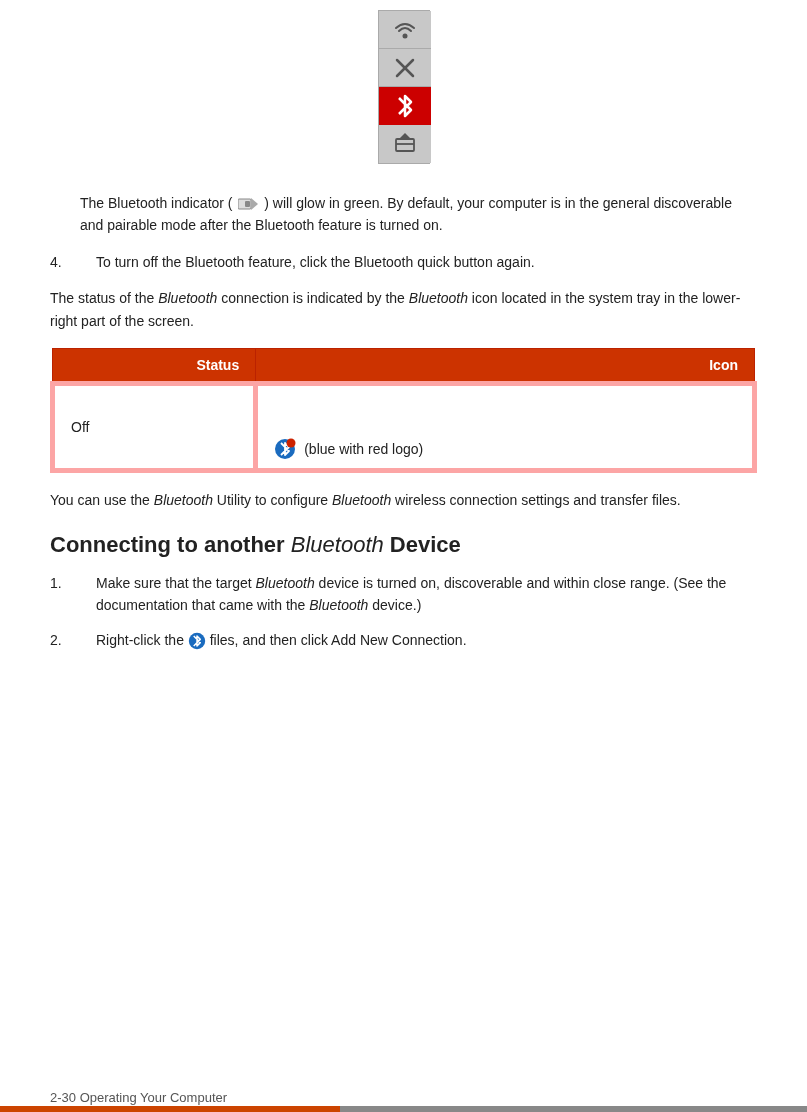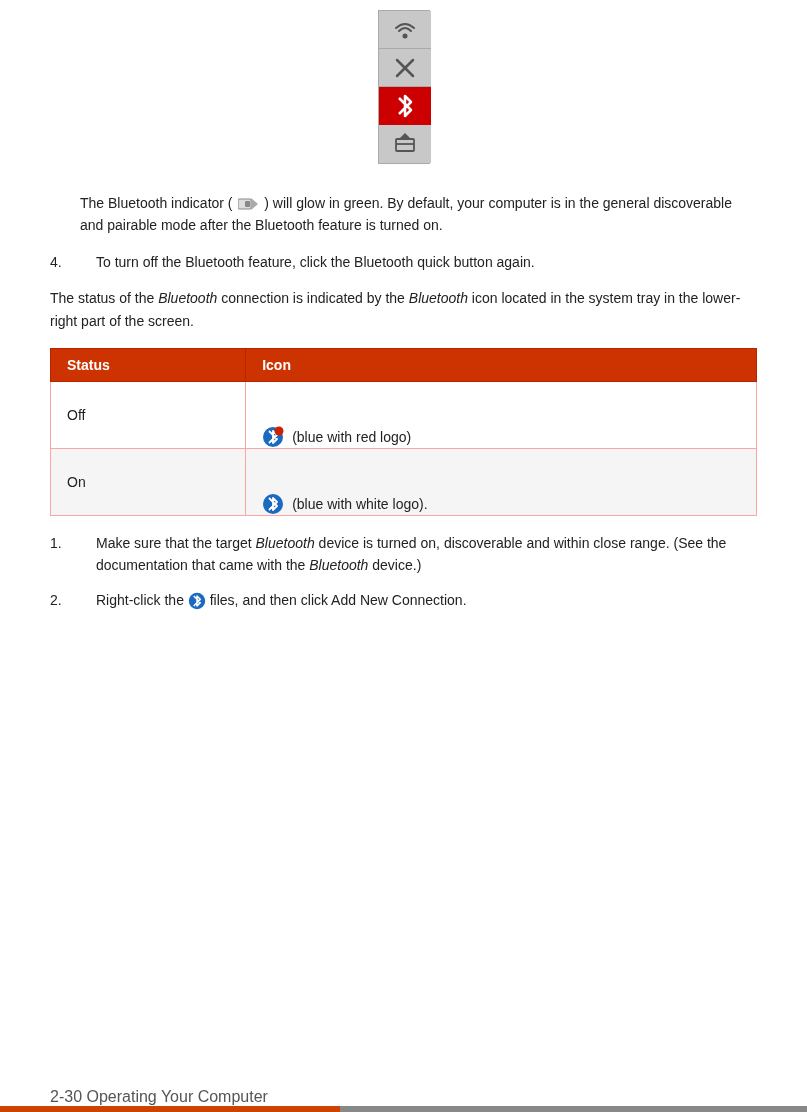--- a/index.html
+++ b/index.html
@@ -84,27 +84,27 @@
       width: 100%;
       border-collapse: collapse;
       margin: 16px 0;
     }
 
     .status-table th {
       background: #cc3300;
       color: white;
       font-weight: bold;
       padding: 8px 16px;
-      text-align: left;
+      text-align: right;
       border: 1px solid #bb2200;
     }
 
     .status-table td {
-      padding: 0 16px;
-      border: 1px solid #fca5a5;
+      padding: 8px 16px;
+      border: 5px solid #fca5a5;
       vertical-align: middle;
     }
 
     .status-table tr:nth-child(odd) td {
       background: #fff;
     }
 
     .status-table tr:nth-child(even) td {
       background: #f5f5f5;
     }
@@ -150,21 +150,21 @@
       position: absolute;
       bottom: 0;
       left: 0;
       right: 0;
       height: 30px;
       display: flex;
       align-items: center;
     }
 
     .footer-text {
-      font-size: 16px;
+      font-size: 13px;
       color: #555;
       padding: 6px 50px;
     }
 
     .footer-bar-orange {
       position: absolute;
       bottom: 0;
       left: 0;
       width: 340px;
       height: 6px;
@@ -268,37 +268,31 @@
             <svg class="bt-svg" viewBox="0 0 22 22">
               <circle cx="11" cy="11" r="10" fill="#1a6bbf"></circle>
               <polyline points="7,5 15,13 11,17 11,5 15,9 7,17" stroke="white" stroke-width="1.8" fill="none" stroke-linejoin="round"></polyline>
               <circle cx="17" cy="5" r="4.5" fill="#cc2200"></circle>
             </svg>
             <span>(blue with red logo)</span>
           </div>
         </td>
       </tr>
 
-      <tr>
-        <td>On</td>
-        <td>
-          <div class="icon-cell">
-            <svg class="bt-svg" viewBox="0 0 22 22">
-              <circle cx="11" cy="11" r="10" fill="#1a6bbf"></circle>
-              <polyline points="7,5 15,13 11,17 11,5 15,9 7,17" stroke="white" stroke-width="1.8" fill="none" stroke-linejoin="round"></polyline>
-            </svg>
-            <span>(blue with white logo).</span>
-          </div>
-        </td>
-      </tr>
 
     </tbody>
   </table>
 
-
+  <div class="paragraph">
+    <span>You can use the </span><span class="italic-bold">Bluetooth</span><span> Utility to configure </span><span class="italic-bold">Bluetooth</span><span> wireless connection settings and transfer files.</span>
+  </div>
+
+  <h2 class="section-heading">
+    <span>Connecting to another </span><span class="italic-bold">Bluetooth</span><span> Device</span>
+  </h2>
 
   <div class="numbered-item">
     <span class="num">1.</span>
     <span class="item-text">
       <span>Make sure that the target </span><span class="italic-bold">Bluetooth</span><span> device is turned on, discoverable and within close range. (See the documentation that came with the </span><span class="italic-bold">Bluetooth</span><span> device.)</span>
     </span>
   </div>
 
   <div class="numbered-item">
     <span class="num">2.</span>

